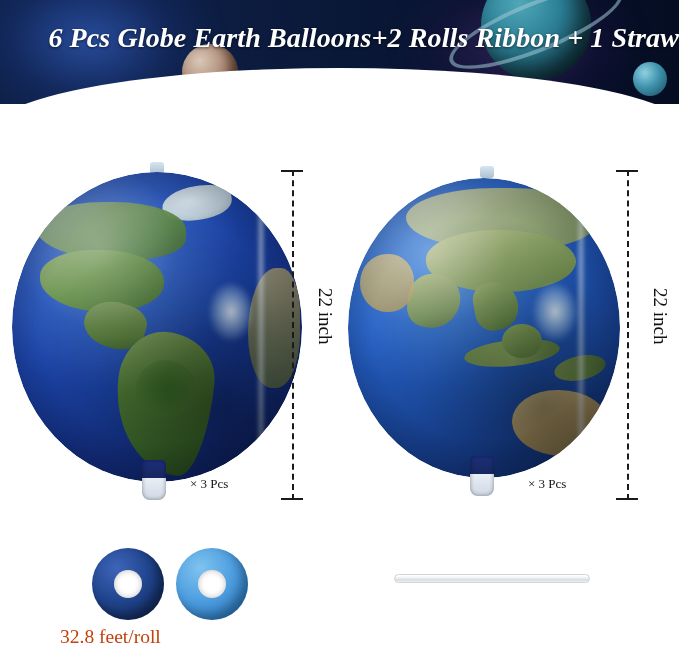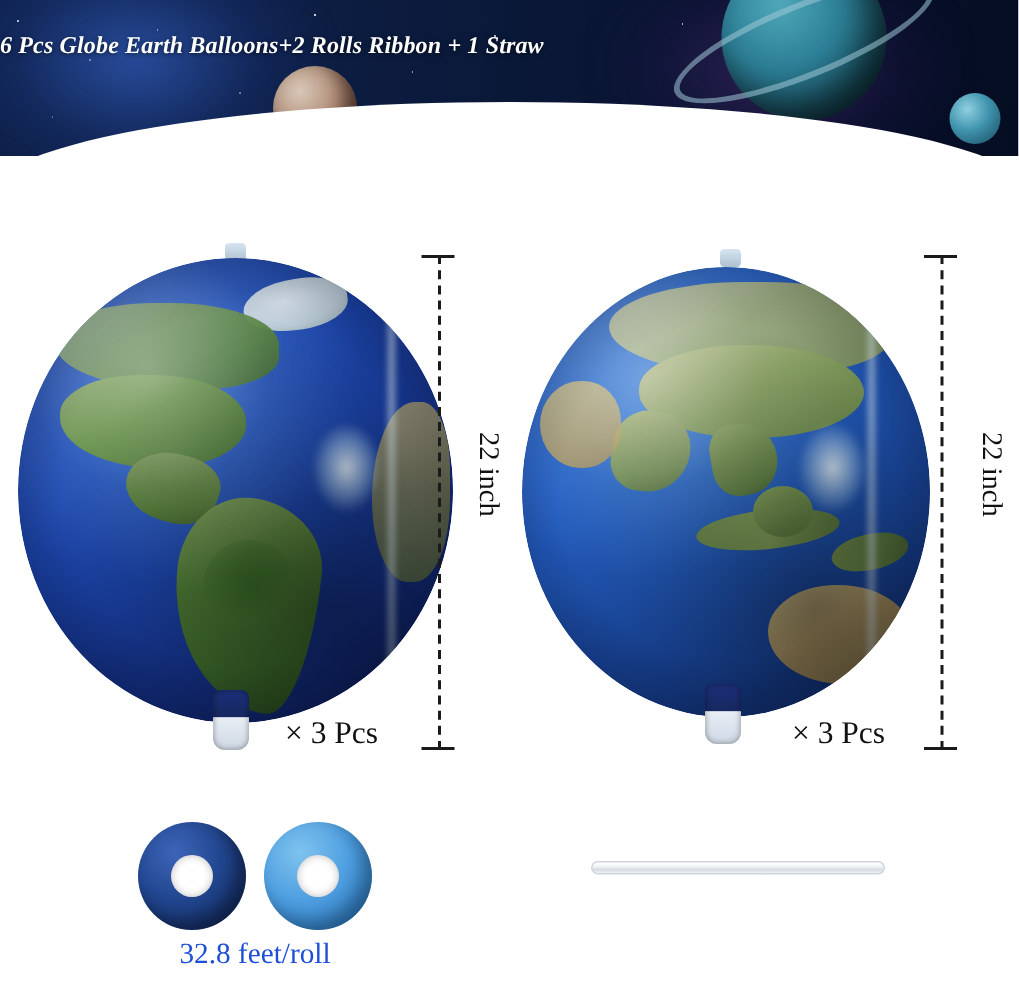--- a/index.html
+++ b/index.html
@@ -85,26 +85,26 @@
   .banner-wave {
     position: absolute; left: -10px; bottom: -38px;
     width: 700px; height: 74px;
     background: #ffffff;
     border-radius: 50% 50% 0 0 / 64px 64px 0 0;
   }
   #banner-title {
     position: absolute;
     left: 0; top: 22px;
     width: 679px;
-    text-align: left;
+    text-align: right;
     color: #ffffff;
     font-family: "Liberation Serif", serif;
     font-style: italic;
     font-weight: bold;
-    font-size: 16px;
+    font-size: 28px;
     letter-spacing: .1px;
     text-shadow: 0 1px 3px rgba(0,0,0,.6);
     white-space: nowrap;
   }
 
   
   .globe-wrap { position: absolute; }
   .globe {
     position: absolute;
     border-radius: 50%;
@@ -172,21 +172,21 @@
     font-family: "Liberation Serif", serif;
     font-size: 19px;
     color: #111;
     writing-mode: vertical-rl;
     text-orientation: mixed;
     white-space: nowrap;
   }
   .qty-label {
     position: absolute;
     font-family: "Liberation Serif", serif;
-    font-size: 21px;
+    font-size: 13px;
     color: #111;
     white-space: nowrap;
   }
 
   
   .ribbon {
     position: absolute;
     border-radius: 50%;
   }
   .ribbon .outer {
@@ -206,22 +206,21 @@
     height: 9px;
     border-radius: 5px;
     background: linear-gradient(180deg, #ffffff 0%, #f2f4f6 35%, #d7dce2 70%, #eef1f4 100%);
     border: 1px solid #cfd5db;
   }
 
   .caption {
     position: absolute;
     font-family: "Liberation Serif", serif;
     font-size: 19.5px;
-    color: #1d4ed8;
-    text-align: center;
+    color: #c2410c;
     white-space: nowrap;
   }
 </style>
 </head>
 <body>
 
 <div id="page">
 
   <div id="banner">
     <div class="starfield"></div>

